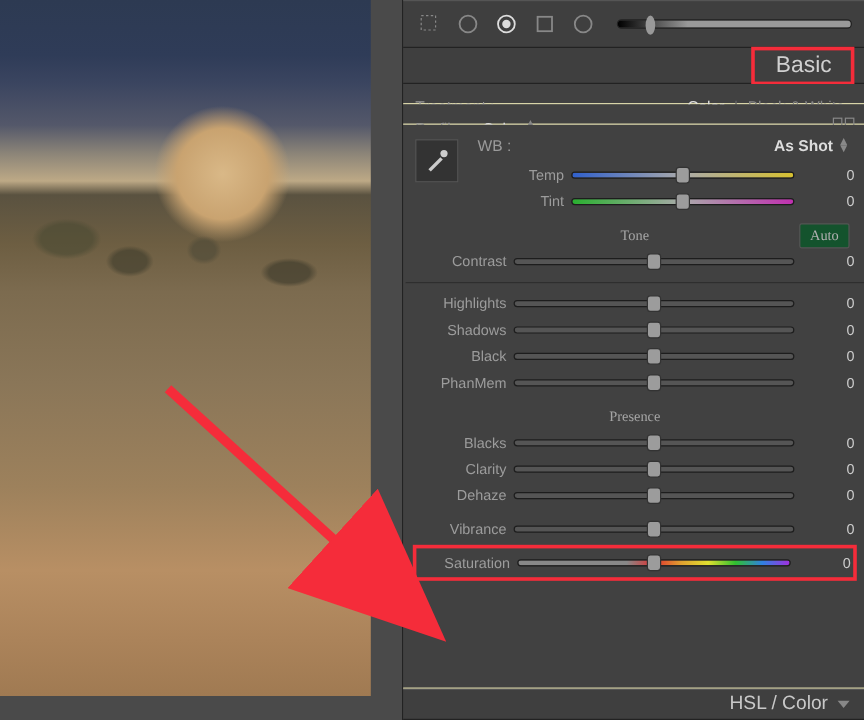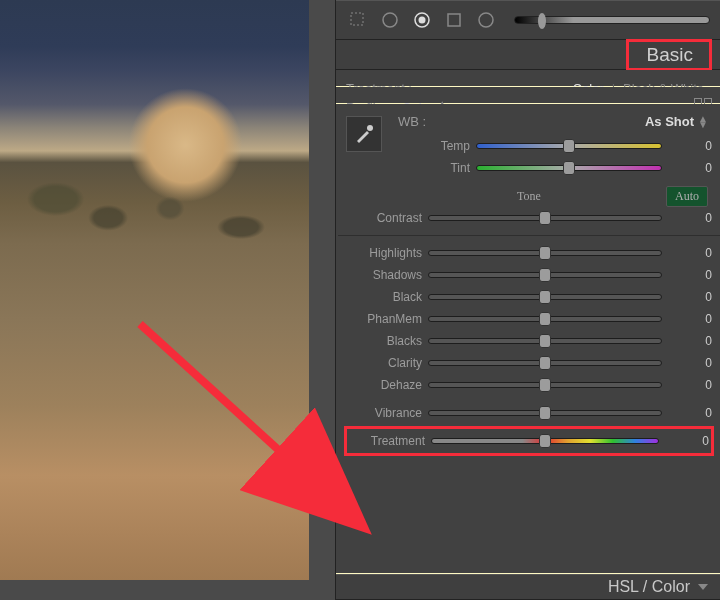--- a/index.html
+++ b/index.html
@@ -275,20 +275,23 @@
       <div class="slider-val">0</div>
     </div>
     <div class="slider-row">
       <div class="slider-lbl">PhanMem</div>
       <div class="slider-track track-gray">
           <div class="slider-thumb" style="left:50%"></div>
         </div>
       <div class="slider-val">0</div>
     </div>
 
+    <div class="sub-heading">
+      <span>Presence</span>
+    </div>
     <div class="slider-row">
       <div class="slider-lbl">Blacks</div>
       <div class="slider-track track-gray">
           <div class="slider-thumb" style="left:50%"></div>
         </div>
       <div class="slider-val">0</div>
     </div>
     <div class="slider-row">
       <div class="slider-lbl">Clarity</div>
       <div class="slider-track track-gray">
@@ -309,21 +312,21 @@
     <div class="slider-row">
       <div class="slider-lbl">Vibrance</div>
       <div class="slider-track track-gray">
           <div class="slider-thumb" style="left:50%"></div>
         </div>
       <div class="slider-val">0</div>
     </div>
 
     <div class="sat-highlight">
       <div class="slider-row">
-        <div class="slider-lbl">Treatment</div>
+        <div class="slider-lbl">Saturation</div>
         <div class="slider-track track-sat">
             <div class="slider-thumb" style="left:50%"></div>
           </div>
         <div class="slider-val">0</div>
       </div>
     </div>
 
   </div>
 
   <div class="collapsed-panel">

